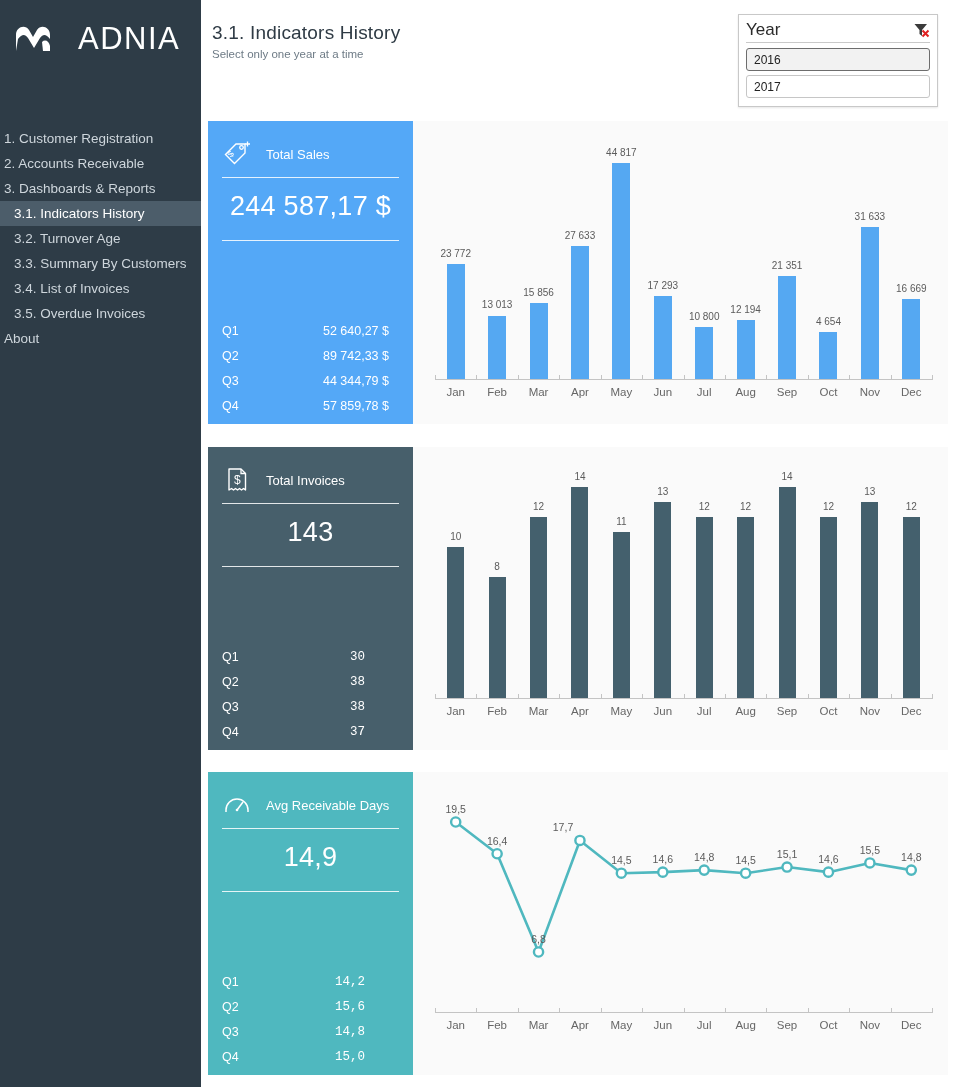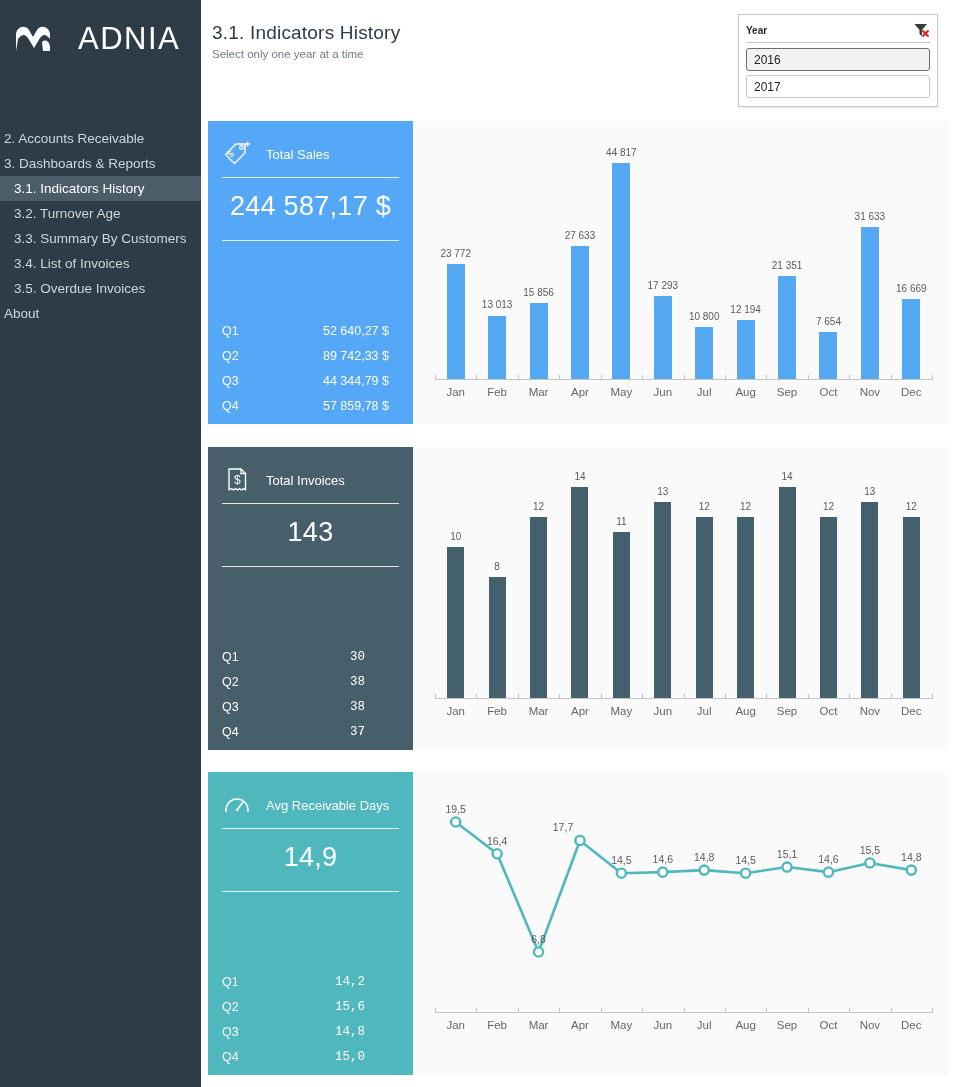--- a/index.html
+++ b/index.html
@@ -45,21 +45,21 @@
 
   
   .slicer {
     position: absolute; top: 14px; right: 20px;
     width: 200px; height: 93px;
     background: #ffffff; border: 1px solid #c8c8c8;
     box-shadow: 0 1px 2px rgba(0,0,0,.10);
     padding: 6px 7px 7px 7px;
   }
   .slicer-head { display: flex; align-items: center; justify-content: space-between; height: 18px; }
-  .slicer-title { font-size: 10px; font-weight: bold; color: #2b2b2b; }
+  .slicer-title { font-size: 17px; font-weight: normal; color: #2b2b2b; }
   .slicer-clear { width: 17px; height: 16px; cursor: pointer; }
   .slicer-rule { height: 1px; background: #c9c9c9; margin: 3px 0 5px 0; }
   .slicer-btn {
     height: 23px; line-height: 22px;
     font-size: 12px; color: #222;
     padding-left: 7px; margin-bottom: 4px;
     border-radius: 3px; background: #ffffff;
     border: 1px solid #c6c6c6;
   }
   .slicer-btn.selected { background: #f2f2f2; border: 1px solid #6d6d6d; }
@@ -122,20 +122,21 @@
       <span class="logo-mark">
         <svg viewBox="0 0 44 34" width="44" height="34">
           <path d="M4 30 L4 14 C4 6 13 3 17 9 L21 16 L25 9 C29 3 38 6 38 14 L38 18
                    C34 13 31 13 28 17 L22 27 L16 17 C13 13 10 13 6 18 Z" fill="#ffffff"></path>
           <path d="M30 21 C33 18 37 20 38 25 L38 30 L31 30 Z" fill="#ffffff"></path>
         </svg>
       </span>
       <span class="logo-text"><span>ADN</span><span class="thin">IA</span></span>
     </div>
     <div class="nav" id="nav">
+        <div class="nav-item"><span>1. Customer Registration</span></div>
         <div class="nav-item"><span>2. Accounts Receivable</span></div>
         <div class="nav-spacer"></div>
         <div class="nav-item"><span>3. Dashboards &amp; Reports</span></div>
         <div class="nav-item sub active"><span>3.1. Indicators History</span></div>
         <div class="nav-item sub"><span>3.2. Turnover Age</span></div>
         <div class="nav-item sub"><span>3.3. Summary By Customers</span></div>
         <div class="nav-item sub"><span>3.4. List of Invoices</span></div>
         <div class="nav-item sub"><span>3.5. Overdue Invoices</span></div>
         <div class="nav-spacer"></div>
         <div class="nav-item"><span>About</span></div>
@@ -238,21 +239,21 @@
             <div class="bar blue" style="left: 282.208px; width: 18px; height: 52.0517px; bottom: 45px;"></div>
             <div class="bar-label" style="left: 261.208px; width: 60px; top: 189.948px;">10 800</div>
             <div class="cat-label" style="left: 267.208px; width: 48px; top: 265px;">Jul</div>
             <div class="bar blue" style="left: 323.625px; width: 18px; height: 58.7702px; bottom: 45px;"></div>
             <div class="bar-label" style="left: 302.625px; width: 60px; top: 183.23px;">12 194</div>
             <div class="cat-label" style="left: 308.625px; width: 48px; top: 265px;">Aug</div>
             <div class="bar blue" style="left: 365.042px; width: 18px; height: 102.903px; bottom: 45px;"></div>
             <div class="bar-label" style="left: 344.042px; width: 60px; top: 139.097px;">21 351</div>
             <div class="cat-label" style="left: 350.042px; width: 48px; top: 265px;">Sep</div>
             <div class="bar blue" style="left: 406.458px; width: 18px; height: 46.5284px; bottom: 45px;"></div>
-            <div class="bar-label" style="left: 385.458px; width: 60px; top: 195.472px;">7 654</div>
+            <div class="bar-label" style="left: 385.458px; width: 60px; top: 195.472px;">4 654</div>
             <div class="cat-label" style="left: 391.458px; width: 48px; top: 265px;">Oct</div>
             <div class="bar blue" style="left: 447.875px; width: 18px; height: 152.458px; bottom: 45px;"></div>
             <div class="bar-label" style="left: 426.875px; width: 60px; top: 89.5416px;">31 633</div>
             <div class="cat-label" style="left: 432.875px; width: 48px; top: 265px;">Nov</div>
             <div class="bar blue" style="left: 489.292px; width: 18px; height: 79.8752px; bottom: 45px;"></div>
             <div class="bar-label" style="left: 468.292px; width: 60px; top: 162.125px;">16 669</div>
             <div class="cat-label" style="left: 474.292px; width: 48px; top: 265px;">Dec</div>
           </div>
         </div>
     </div>

